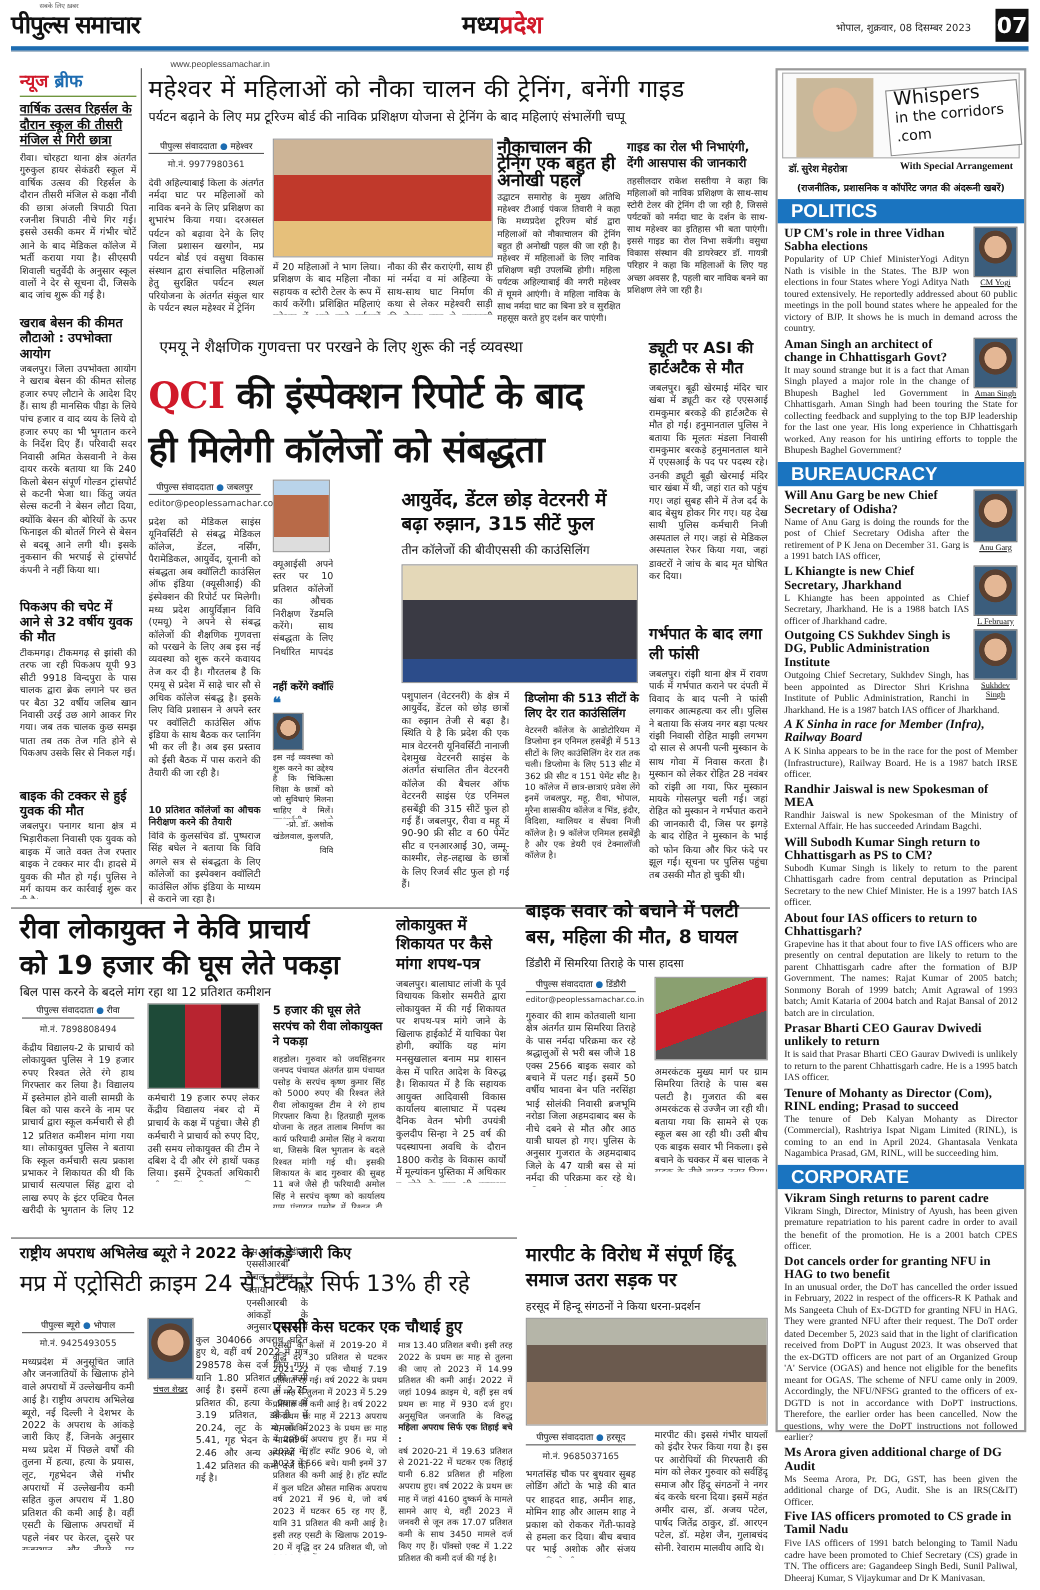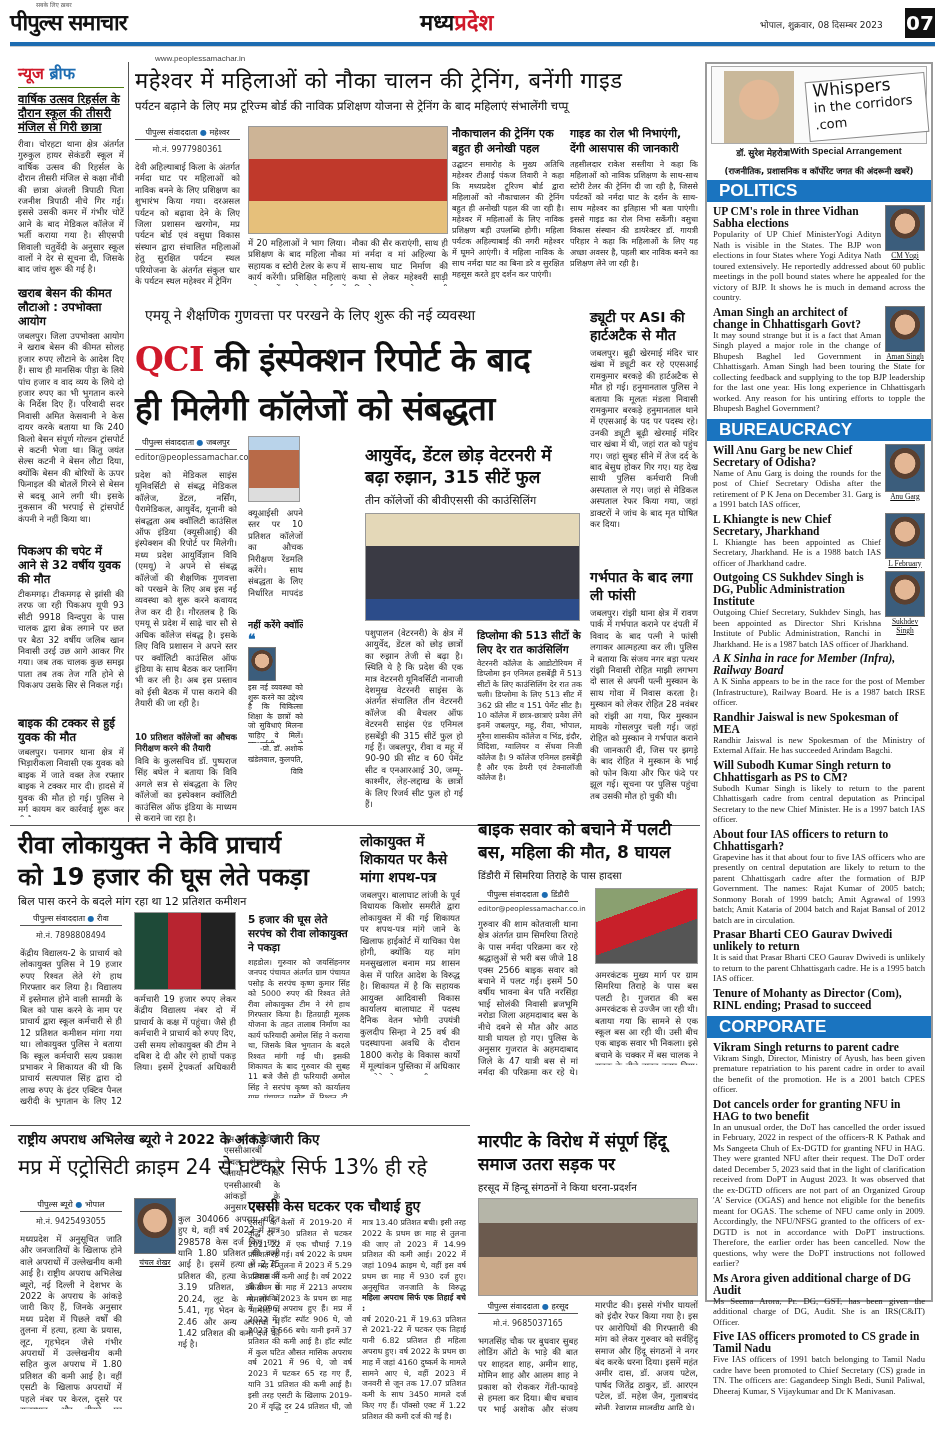--- a/index.html
+++ b/index.html
@@ -62,21 +62,21 @@
 <div class="abs" style="left:135px; top:98px; width:560px; font-family:'DejaVu Sans',sans-serif; font-size:11.5px; white-space:nowrap; overflow:hidden;">पर्यटन बढ़ाने के लिए मप्र टूरिज्म बोर्ड की नाविक प्रशिक्षण योजना से ट्रेनिंग के बाद महिलाएं संभालेंगी चप्पू</div>
 <div class="abs" style="left:135px; top:126px; width:105px;">
   <div class="byline"><span>पीपुल्स संवाददाता</span> <span class="dot">●</span> <span>महेश्वर</span></div>
   <div class="mob">मो.नं. 9977980361</div>
   <div class="col-text" style="margin-top:8px; height:135px;">देवी अहिल्याबाई किला के अंतर्गत नर्मदा घाट पर महिलाओं को नाविक बनने के लिए प्रशिक्षण का शुभारंभ किया गया। दरअसल पर्यटन को बढ़ावा देने के लिए जिला प्रशासन खरगोन, मप्र पर्यटन बोर्ड एवं वसुधा विकास संस्थान द्वारा संचालित महिलाओं हेतु सुरक्षित पर्यटन स्थल परियोजना के अंतर्गत संकुल धार के पर्यटन स्थल महेश्वर में ट्रेनिंग</div>
 </div>
 <div class="abs photo" style="left:248px; top:126px; width:200px; height:108px; background:linear-gradient(180deg,#cdb496 0 30%, #c0392b 30% 70%, #e6c07b 70%);"></div>
 <div class="abs col-text" style="left:248px; top:238px; width:98px; height:48px;">में 20 महिलाओं ने भाग लिया। प्रशिक्षण के बाद महिला नौका सहायक व स्टोरी टेलर के रूप में कार्य करेंगी। प्रशिक्षित महिलाएं महेश्वर में आने वाले पर्यटकों को</div>
 <div class="abs col-text" style="left:352px; top:238px; width:96px; height:48px;">नौका की सैर कराएंगी, साथ ही मां नर्मदा व मां अहिल्या के साथ-साथ घाट निर्माण की कथा से लेकर महेश्वरी साड़ी की रोचक तरह से जानकारी देंगी।</div>
 <div class="abs" style="left:452px; top:126px; width:112px;">
-  <div class="hd" style="font-size:11px; line-height:15px;">नौकाचालन की ट्रेनिंग एक बहुत ही अनोखी पहल</div>
+  <div class="hd" style="font-size:16px; line-height:15px;">नौकाचालन की ट्रेनिंग एक बहुत ही अनोखी पहल</div>
   <div class="col-text" style="font-size:8px; line-height:11px; margin-top:3px; height:120px;">उद्घाटन समारोह के मुख्य अतिथि महेश्वर टीआई पंकज तिवारी ने कहा कि मध्यप्रदेश टूरिज्म बोर्ड द्वारा महिलाओं को नौकाचालन की ट्रेनिंग बहुत ही अनोखी पहल की जा रही है। महेश्वर में महिलाओं के लिए नाविक प्रशिक्षण बड़ी उपलब्धि होगी। महिला पर्यटक अहिल्याबाई की नगरी महेश्वर में घूमने आएंगी। वे महिला नाविक के साथ नर्मदा घाट का बिना डरे व सुरक्षित महसूस करते हुए दर्शन कर पाएंगी।</div>
 </div>
 <div class="abs" style="left:570px; top:126px; width:128px;">
   <div class="hd" style="font-size:11px; line-height:15px;">गाइड का रोल भी निभाएंगी, देंगी आसपास की जानकारी</div>
   <div class="col-text" style="font-size:8px; line-height:11px; margin-top:3px; height:120px;">तहसीलदार राकेश सस्तीया ने कहा कि महिलाओं को नाविक प्रशिक्षण के साथ-साथ स्टोरी टेलर की ट्रेनिंग दी जा रही है, जिससे पर्यटकों को नर्मदा घाट के दर्शन के साथ-साथ महेश्वर का इतिहास भी बता पाएंगी। इससे गाइड का रोल निभा सकेंगी। वसुधा विकास संस्थान की डायरेक्टर डॉ. गायत्री परिहार ने कहा कि महिलाओं के लिए यह अच्छा अवसर है, पहली बार नाविक बनने का प्रशिक्षण लेने जा रही है।</div>
 </div>
 
 <div class="abs" style="left:145px; top:305px; width:420px; font-family:'DejaVu Sans',sans-serif; font-size:14px; white-space:nowrap;">एमयू ने शैक्षणिक गुणवत्ता पर परखने के लिए शुरू की नई व्यवस्था</div>
 <div class="abs hd" style="left:135px; top:336px; width:430px; font-size:33px; white-space:nowrap; letter-spacing:-0.5px;"><span style="font-family:'DejaVu Serif',serif; color:#d0192a;">QCI</span> <span>की इंस्पेक्शन रिपोर्ट के बाद</span></div>
 <div class="abs hd" style="left:135px; top:385px; width:430px; font-size:33px; white-space:nowrap; letter-spacing:-0.5px;">ही मिलेगी कॉलेजों को संबद्धता</div>
@@ -181,21 +181,21 @@
 
 <div class="abs rbox">
   <div style="position:relative; height:78px; margin:2px 4px; border:1px solid #aaa; background:#fafafa;">
     <div class="face" style="position:absolute; left:12px; top:4px; width:70px; height:72px; border:none; background:radial-gradient(circle at 50% 40%, #e2b896 0 35%, #c9b89a 37%);"></div>
     <div style="position:absolute; left:95px; top:10px; width:120px; height:60px; border:1px solid #888; background:#fff; transform:rotate(-5deg); font-family:'DejaVu Sans',sans-serif; line-height:17px; padding-left:6px;">
       <div style="font-size:17px;">Whispers</div>
       <div style="font-size:13px;">in the corridors</div>
       <div style="font-size:13px;">.com</div>
     </div>
   </div>
-  <div style="display:flex; justify-content:center; padding:0 10px; font-size:9px; font-weight:bold; font-family:Liberation Sans, sans-serif;">
+  <div style="display:flex; justify-content:space-between; padding:0 10px; font-size:9px; font-weight:bold; font-family:Liberation Serif, serif;">
     <span>डॉ. सुरेश मेहरोत्रा</span>
     <span>With Special Arrangement</span>
   </div>
   <div style="text-align:center; font-size:8.5px; font-weight:bold; font-family:'DejaVu Sans',sans-serif; margin:6px 0 4px;">(राजनीतिक, प्रशासनिक व कॉर्पोरेट जगत की अंदरूनी खबरें)</div>
 
   <div class="band">POLITICS</div>
   <div style="padding:3px 6px;">
     <div style="float:right; width:40px; margin-left:4px;">
         <div class="face" style="height:46px;"></div>
         <div class="cap">CM Yogi</div>
@@ -234,20 +234,21 @@
     <div class="r-p" style="margin-bottom:3px;">A K Sinha appears to be in the race for the post of Member (Infrastructure), Railway Board. He is a 1987 batch IRSE officer.</div>
     <div class="r-h">Randhir Jaiswal is new Spokesman of MEA</div>
     <div class="r-p" style="margin-bottom:3px;">Randhir Jaiswal is new Spokesman of the Ministry of External Affair. He has succeeded Arindam Bagchi.</div>
     <div class="r-h">Will Subodh Kumar Singh return to Chhattisgarh as PS to CM?</div>
     <div class="r-p" style="margin-bottom:3px;">Subodh Kumar Singh is likely to return to the parent Chhattisgarh cadre from central deputation as Principal Secretary to the new Chief Minister. He is a 1997 batch IAS officer.</div>
     <div class="r-h">About four IAS officers to return to Chhattisgarh?</div>
     <div class="r-p" style="margin-bottom:3px;">Grapevine has it that about four to five IAS officers who are presently on central deputation are likely to return to the parent Chhattisgarh cadre after the formation of BJP Government. The names: Rajat Kumar of 2005 batch; Sonmony Borah of 1999 batch; Amit Agrawal of 1993 batch; Amit Kataria of 2004 batch and Rajat Bansal of 2012 batch are in circulation.</div>
     <div class="r-h">Prasar Bharti CEO Gaurav Dwivedi unlikely to return</div>
     <div class="r-p" style="margin-bottom:3px;">It is said that Prasar Bharti CEO Gaurav Dwivedi is unlikely to return to the parent Chhattisgarh cadre. He is a 1995 batch IAS officer.</div>
     <div class="r-h">Tenure of Mohanty as Director (Com), RINL ending; Prasad to succeed</div>
+    <div class="r-p">The tenure of Deb Kalyan Mohanty as Director (Commercial), Rashtriya Ispat Nigam Limited (RINL), is coming to an end in April 2024. Ghantasala Venkata Nagambica Prasad, GM, RINL, will be succeeding him.</div>
   </div>
 
   <div class="band" style="margin-top:2px;">CORPORATE</div>
   <div style="padding:3px 6px;">
     <div class="r-h">Vikram Singh returns to parent cadre</div>
     <div class="r-p" style="margin-bottom:3px;">Vikram Singh, Director, Ministry of Ayush, has been given premature repatriation to his parent cadre in order to avail the benefit of the promotion. He is a 2001 batch CPES officer.</div>
     <div class="r-h">Dot cancels order for granting NFU in HAG to two benefit</div>
     <div class="r-p" style="margin-bottom:3px;">In an unusual order, the DoT has cancelled the order issued in February, 2022 in respect of the officers-R K Pathak and Ms Sangeeta Chuh of Ex-DGTD for granting NFU in HAG. They were granted NFU after their request. The DoT order dated December 5, 2023 said that in the light of clarification received from DoPT in August 2023. It was observed that the ex-DGTD officers are not part of an Organized Group 'A' Service (OGAS) and hence not eligible for the benefits meant for OGAS. The scheme of NFU came only in 2009. Accordingly, the NFU/NFSG granted to the officers of ex-DGTD is not in accordance with DoPT instructions. Therefore, the earlier order has been cancelled. Now the questions, why were the DoPT instructions not followed earlier?</div>
     <div class="r-h">Ms Arora given additional charge of DG Audit</div>
     <div class="r-p" style="margin-bottom:3px;">Ms Seema Arora, Pr. DG, GST, has been given the additional charge of DG, Audit. She is an IRS(C&amp;IT) Officer.</div>

